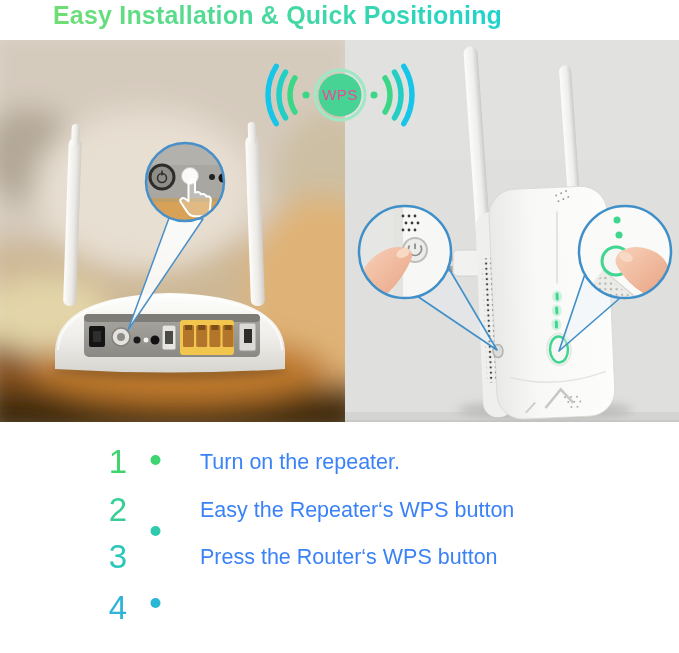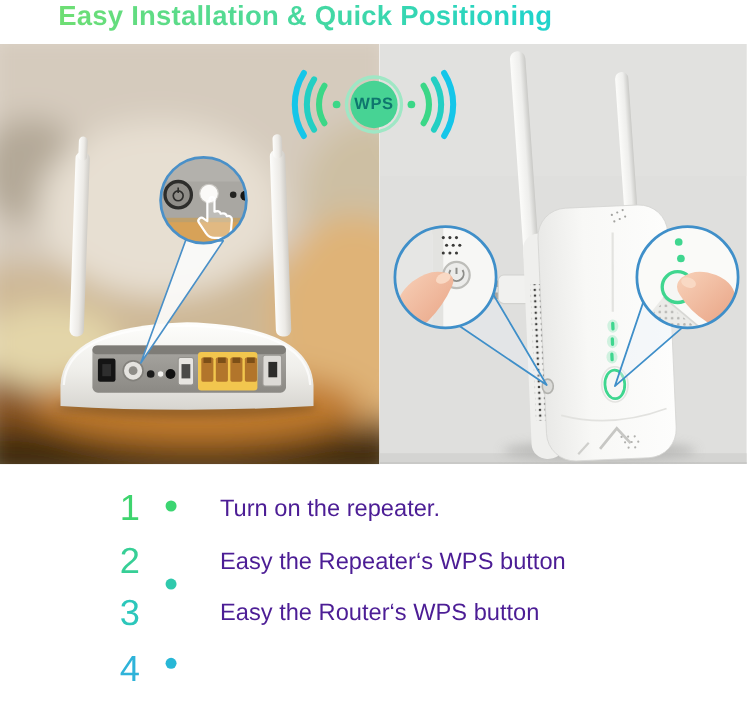--- a/index.html
+++ b/index.html
@@ -11,26 +11,26 @@
          background:linear-gradient(90deg,#6ede74 10%,#1fd3cc 90%);
          -webkit-background-clip:text;background-clip:text;color:transparent;}
   
   .photo{position:absolute;top:40px;height:382px;overflow:hidden;}
   .photo.left{left:0;width:345px;}
   .photo.right{left:345px;width:334px;}
   .photo svg{display:block;}
   
   .wps-badge{position:absolute;left:260px;top:62px;width:160px;height:70px;}
   .wps-label{position:absolute;left:58px;top:24px;width:44px;text-align:center;
-             font-size:15px;font-weight:bold;color:#0f766e;letter-spacing:0.5px;}
+             font-size:15px;font-weight:normal;color:#ec4899;letter-spacing:0.5px;}
   
   .step-row{position:absolute;left:0;height:36px;width:679px;}
   .step-num{position:absolute;left:92px;width:52px;text-align:center;
             font-size:33px;line-height:36px;font-weight:400;}
-  .step-text{position:absolute;left:200px;font-size:21.5px;line-height:36px;color:#4c1d95;}
+  .step-text{position:absolute;left:200px;font-size:21.5px;line-height:36px;color:#3b82f6;}
   .timeline{position:absolute;left:148px;top:428px;width:16px;height:225px;}
 </style>
 </head>
 <body>
 
 <div id="stage">
 
   <div class="title">Easy Installation &amp; Quick Positioning</div>
 
   <div class="photo left">
@@ -313,19 +313,19 @@
   <div class="step-row" style="top:444px">
     <div class="step-num" style="color: rgb(62, 212, 110);">1</div>
     <div class="step-text">Turn on the repeater.</div>
   </div>
   <div class="step-row" style="top:492px">
     <div class="step-num" style="color: rgb(55, 207, 150);">2</div>
     <div class="step-text">Easy the Repeater‘s WPS button</div>
   </div>
   <div class="step-row" style="top:539px">
     <div class="step-num" style="color: rgb(44, 199, 187);">3</div>
-    <div class="step-text">Easy the Router‘s WPS button</div>
+    <div class="step-text">Press the Router‘s WPS button</div>
   </div>
   <div class="step-row" style="top:590px">
     <div class="step-num" style="color: rgb(47, 179, 217);">4</div>
   </div>
 
 </div>
 
 </body></html>

